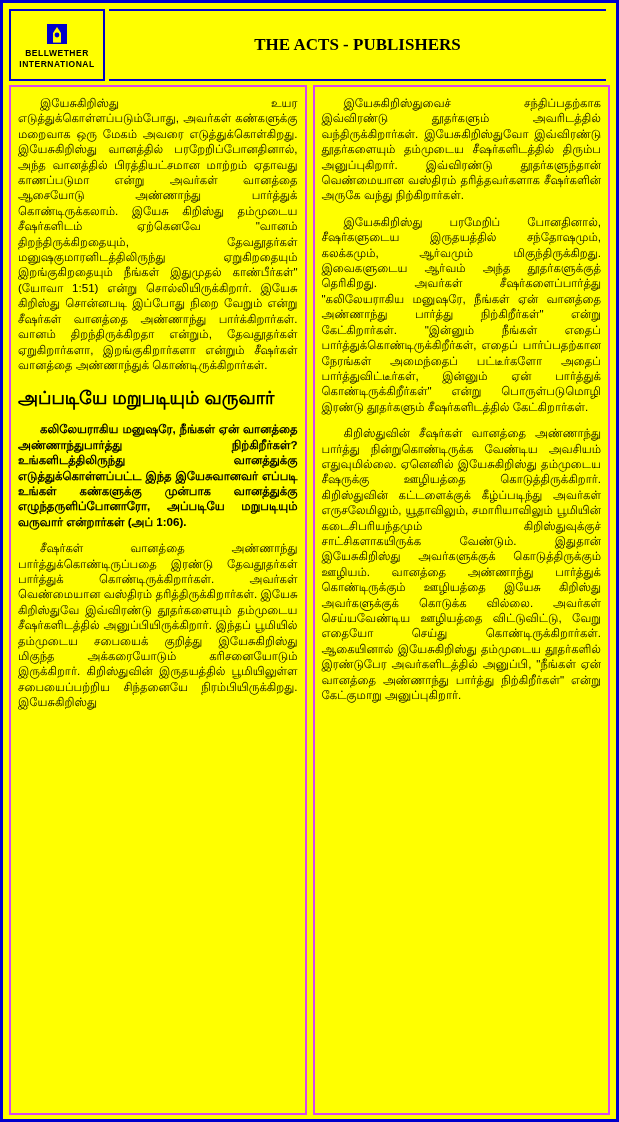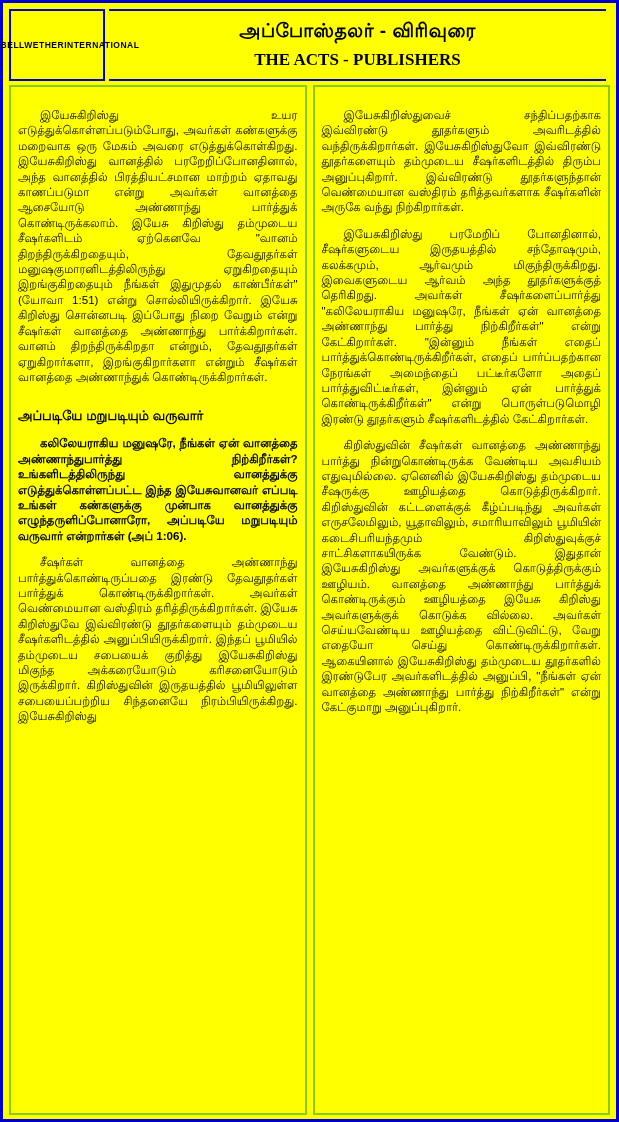--- a/index.html
+++ b/index.html
@@ -28,20 +28,21 @@
     display: flex;
     align-items: stretch;
     height: 72px;
     margin: 2px 2px 4px 2px;
   }
   .logo-box {
     width: 96px;
     border: 2px solid #0000cc;
     background: #ffff00;
     display: flex;
+    flex-direction: column;
     align-items: center;
     justify-content: center;
     box-sizing: border-box;
     padding: 2px;
   }
   .logo-box .logo-line {
     font-size: 8.5px;
     font-weight: bold;
     letter-spacing: 0.5px;
     color: #000;
@@ -82,40 +83,40 @@
   }
   
   .columns {
     display: flex;
     height: 1030px;
     margin: 0 2px;
   }
   .col {
     width: 50%;
     box-sizing: border-box;
-    border: 2px solid #84cc16;
+    border: 2px solid #d946ef;
     background: #ffff00;
-    padding: 20px 7px 6px 7px;
+    padding: 8px 7px 6px 7px;
     overflow: hidden;
   }
   .col.left { margin-right: 3px; }
   .col.right { margin-left: 3px; }
   p.para {
     margin: 0 0 11px 0;
     font-size: 11.6px;
     line-height: 15.4px;
     text-align: justify;
     text-justify: inter-word;
     text-indent: 22px;
     color: #000;
   }
   p.para.noindent { text-indent: 0; }
   h2.subhead {
-    margin: 24px 0 10px 0;
-    font-size: 13px;
+    margin: 16px 0 10px 0;
+    font-size: 18px;
     font-weight: bold;
     color: #000;
     text-align: left;
   }
   p.para.bold {
     font-weight: bold;
   }
   
   .emblem-svg { display: block; }
 </style>
@@ -133,21 +134,20 @@
           <path d="M13 6 L17 12 L17 20 L9 20 L9 12 Z" fill="#ffff00"></path>
           <circle cx="13" cy="14" r="2.4" fill="#0000cc"></circle>
           <rect x="9" y="20" width="8" height="1.6" fill="#ffff00"></rect>
         </svg>
       </div>
       <div class="logo-line">BELLWETHER</div>
       <div class="logo-line">INTERNATIONAL</div>
     </div>
 
     <div class="title-box">
-      <div class="title-tamil">அப்போஸ்தலர் - விரிவுரை</div>
       <div class="title-eng">THE ACTS - PUBLISHERS</div>
     </div>
 
 
   </div>
 
   <div class="columns">
 
     <div class="col left">
       <p class="para">இயேசுகிறிஸ்து உயர எடுத்துக்கொள்ளப்படும்போது, அவர்கள் கண்களுக்கு மறைவாக ஒரு மேகம் அவரை எடுத்துக்கொள்கிறது. இயேசுகிறிஸ்து வானத்தில் பரறேறிப்போனதினால், அந்த வானத்தில் பிரத்தியட்சமான மாற்றம் ஏதாவது காணப்படுமா என்று அவர்கள் வானத்தை ஆசையோடு அண்ணாந்து பார்த்துக் கொண்டிருக்கலாம். இயேசு கிறிஸ்து தம்முடைய சீஷர்களிடம் ஏற்கெனவே "வானம் திறந்திருக்கிறதையும், தேவதூதர்கள் மனுஷகுமாரனிடத்திலிருந்து ஏறுகிறதையும் இறங்குகிறதையும் நீங்கள் இதுமுதல் காண்பீர்கள்" (யோவா 1:51) என்று சொல்லியிருக்கிறார். இயேசு கிறிஸ்து சொன்னபடி இப்போது நிறை வேறும் என்று சீஷர்கள் வானத்தை அண்ணாந்து பார்க்கிறார்கள். வானம் திறந்திருக்கிறதா என்றும், தேவதூதர்கள் ஏறுகிறார்களா, இறங்குகிறார்களா என்றும் சீஷர்கள் வானத்தை அண்ணாந்துக் கொண்டிருக்கிறார்கள்.</p>

